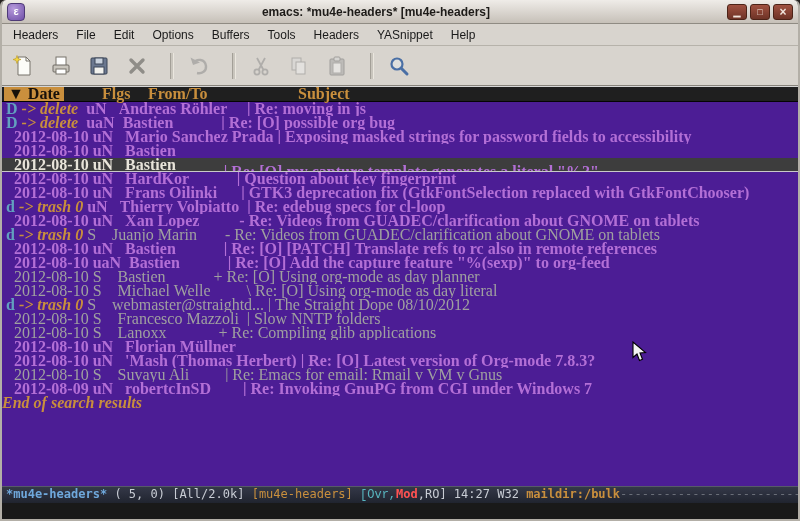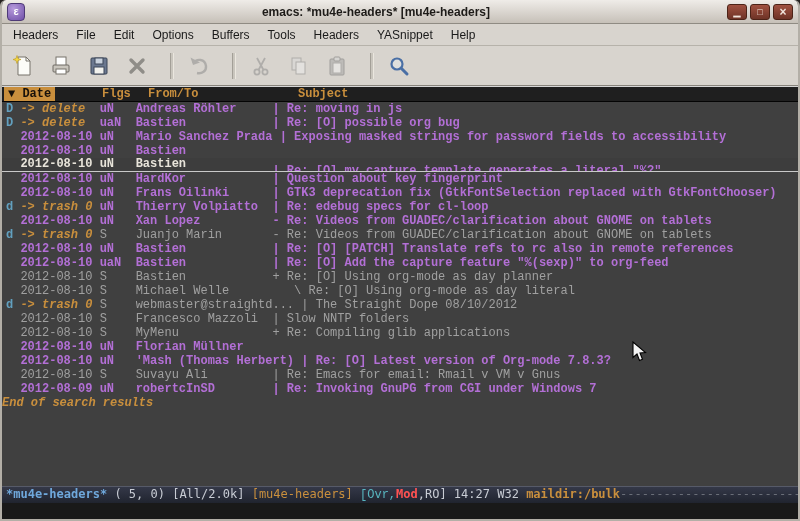--- a/index.html
+++ b/index.html
@@ -45,22 +45,22 @@
   
   .toolbar{
     height:40px;flex:0 0 40px;display:flex;align-items:center;box-sizing:border-box;
     background:#d8d4ce;border-bottom:1px solid #88847c;padding-left:6px;
   }
   .tool-button{width:30px;height:30px;margin-right:8px;display:flex;align-items:center;justify-content:center;border-radius:3px;}
   .tool-button.disabled{opacity:.5;filter:grayscale(1);}
   .tool-sep{width:2px;height:26px;margin:0 10px;background:#c9c5bd;border-left:1px solid #a39f97;border-right:1px solid #ebe7df;}
   
   .buffer{
-    flex:1 1 auto;display:flex;flex-direction:column;background:#404040;min-height:0;
-    font-family:Liberation Mono, monospace;font-size:12px;
+    flex:1 1 auto;display:flex;flex-direction:column;background:#4c1d95;min-height:0;
+    font-family:Liberation Serif, serif;font-size:16px;
   }
   .header-line{
     position:relative;height:16px;flex:0 0 16px;box-sizing:border-box;
     background:#1f1f1f;border-top:1px solid #d6d6d6;border-bottom:1px solid #040404;
     font-weight:bold;line-height:14px;white-space:pre;
   }
   .hl{position:absolute;top:0;color:var(--header-accent);}
   .hl-sort{left:2px;background:var(--header-accent);color:#17110a;padding:0 4px;}
   .hl-flgs{left:100px;}
   .hl-from{left:146px;}
@@ -211,21 +211,21 @@
         <div class="mrow unread"><span class="c-mark">  </span><span class="c-date">2012-08-10 </span><span class="c-flags">uN   </span><span class="c-from">Frans Oilinki      </span><span class="c-subject">| GTK3 deprecation fix (GtkFontSelection replaced with GtkFontChooser)</span></div>
         <div class="mrow unread"><span class="c-mark">d </span><span class="c-action">-&gt; trash 0 </span><span class="c-flags">uN   </span><span class="c-from">Thierry Volpiatto  </span><span class="c-subject">| Re: edebug specs for cl-loop</span></div>
         <div class="mrow unread"><span class="c-mark">  </span><span class="c-date">2012-08-10 </span><span class="c-flags">uN   </span><span class="c-from">Xan Lopez          </span><span class="c-subject">- Re: Videos from GUADEC/clarification about GNOME on tablets</span></div>
         <div class="mrow seen"><span class="c-mark">d </span><span class="c-action">-&gt; trash 0 </span><span class="c-flags">S    </span><span class="c-from">Juanjo Marin       </span><span class="c-subject">- Re: Videos from GUADEC/clarification about GNOME on tablets</span></div>
         <div class="mrow unread"><span class="c-mark">  </span><span class="c-date">2012-08-10 </span><span class="c-flags">uN   </span><span class="c-from">Bastien            </span><span class="c-subject">| Re: [O] [PATCH] Translate refs to rc also in remote references</span></div>
         <div class="mrow unread"><span class="c-mark">  </span><span class="c-date">2012-08-10 </span><span class="c-flags">uaN  </span><span class="c-from">Bastien            </span><span class="c-subject">| Re: [O] Add the capture feature "%(sexp)" to org-feed</span></div>
         <div class="mrow seen"><span class="c-mark">  </span><span class="c-date">2012-08-10 </span><span class="c-flags">S    </span><span class="c-from">Bastien            </span><span class="c-subject">+ Re: [O] Using org-mode as day planner</span></div>
         <div class="mrow seen"><span class="c-mark">  </span><span class="c-date">2012-08-10 </span><span class="c-flags">S    </span><span class="c-from">Michael Welle      </span><span class="c-subject">   \ Re: [O] Using org-mode as day literal</span></div>
         <div class="mrow seen"><span class="c-mark">d </span><span class="c-action">-&gt; trash 0 </span><span class="c-flags">S    </span><span class="c-from">webmaster@straightd... </span><span class="c-subject">| The Straight Dope 08/10/2012</span></div>
         <div class="mrow seen"><span class="c-mark">  </span><span class="c-date">2012-08-10 </span><span class="c-flags">S    </span><span class="c-from">Francesco Mazzoli  </span><span class="c-subject">| Slow NNTP folders</span></div>
-        <div class="mrow seen"><span class="c-mark">  </span><span class="c-date">2012-08-10 </span><span class="c-flags">S    </span><span class="c-from">MyMenu             </span><span class="c-subject">+ Re: Compiling glib applications</span></div>
+        <div class="mrow seen"><span class="c-mark">  </span><span class="c-date">2012-08-10 </span><span class="c-flags">S    </span><span class="c-from">Lanoxx             </span><span class="c-subject">+ Re: Compiling glib applications</span></div>
         <div class="mrow unread"><span class="c-mark">  </span><span class="c-date">2012-08-10 </span><span class="c-flags">uN   </span><span class="c-from">Florian Müllner    </span></div>
         <div class="mrow unread"><span class="c-mark">  </span><span class="c-date">2012-08-10 </span><span class="c-flags">uN   </span><span class="c-from">'Mash (Thomas Herbert) </span><span class="c-subject">| Re: [O] Latest version of Org-mode 7.8.3?</span></div>
         <div class="mrow seen"><span class="c-mark">  </span><span class="c-date">2012-08-10 </span><span class="c-flags">S    </span><span class="c-from">Suvayu Ali         </span><span class="c-subject">| Re: Emacs for email: Rmail v VM v Gnus</span></div>
         <div class="mrow unread"><span class="c-mark">  </span><span class="c-date">2012-08-09 </span><span class="c-flags">uN   </span><span class="c-from">robertcInSD        </span><span class="c-subject">| Re: Invoking GnuPG from CGI under Windows 7</span></div>
       </div>
     <div class="end-line">End of search results</div>
     <div class="filler"></div>
   </div>
 
   <div class="modeline"><span class="ml-buffer">*mu4e-headers* </span><span class="ml-plain">( 5, 0) [All/2.0k] </span><span class="ml-amber">[mu4e-headers] </span><span class="ml-cyan">[Ovr,</span><span class="ml-red">Mod</span><span class="ml-plain">,RO]</span><span class="ml-plain"> 14:27 W32 </span><span class="ml-amber-bold">maildir:/bulk</span><span class="ml-dashes">--------------------------------------------</span></div>

